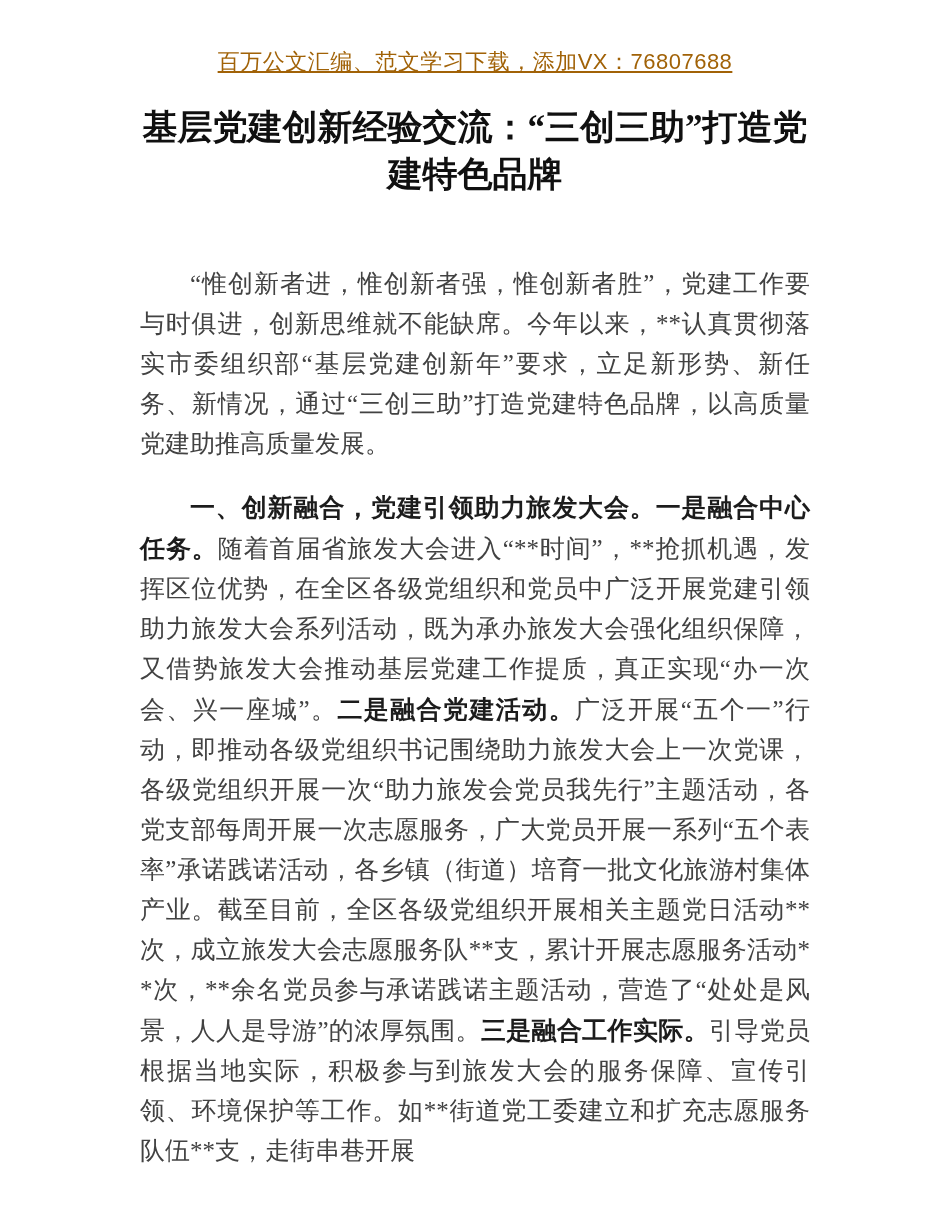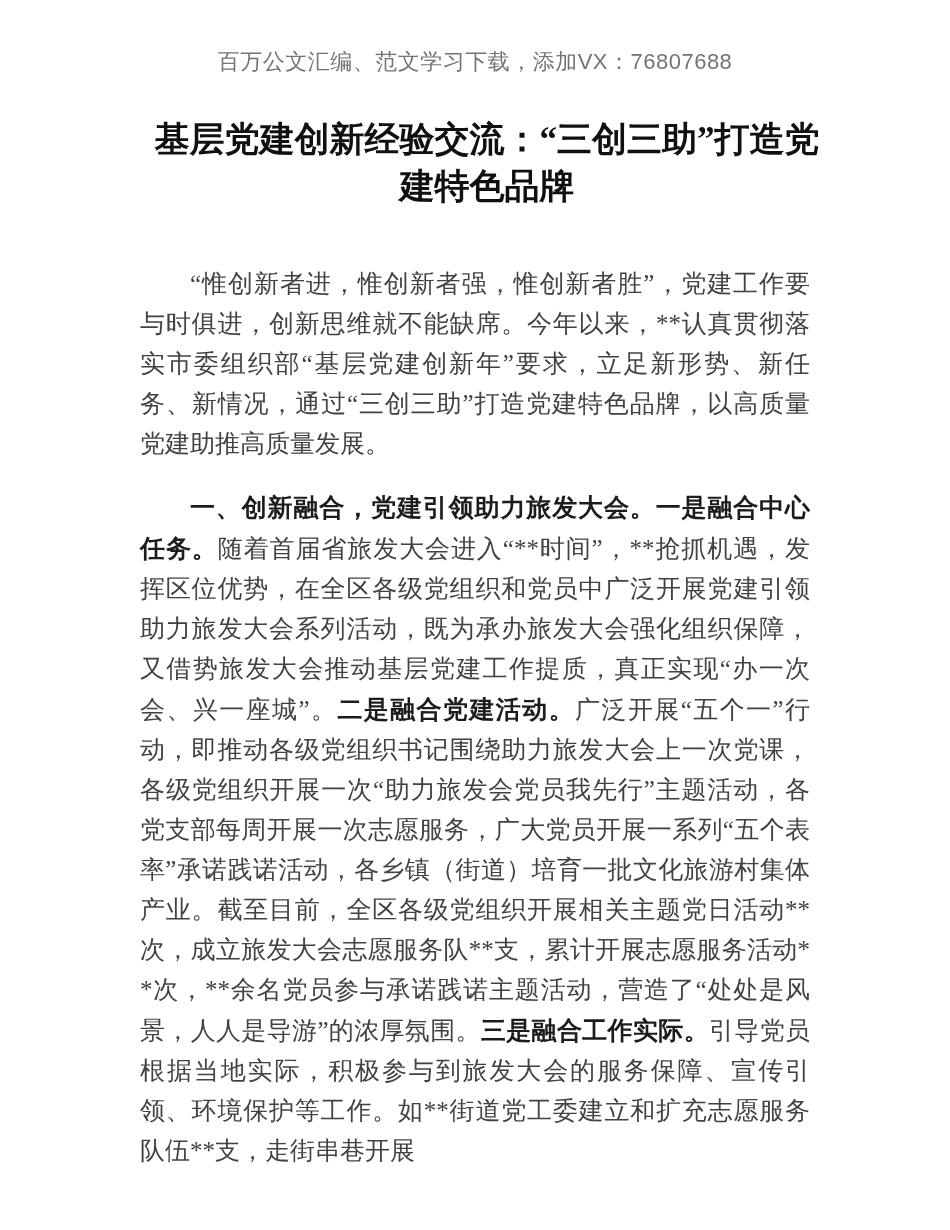--- a/index.html
+++ b/index.html
@@ -25,21 +25,21 @@
     font-size: 22px;
     line-height: 32px;
     letter-spacing: 0.5px;
     font-weight: 400;
   }
   .doc-title {
     position: absolute;
     top: 104px;
     left: 130px;
     width: 690px;
-    margin: 12px;
+    margin: 0;
     text-align: center;
     font-family: "Liberation Serif", "DejaVu Serif", serif;
     font-weight: 700;
     font-size: 35px;
     line-height: 47px;
     color: #101010;
     word-break: break-all;
   }
   .doc-body {
     position: absolute;
@@ -62,19 +62,19 @@
   .run.bold-run {
     font-weight: 700;
     color: #1c1c1c;
     font-family: "Liberation Sans", "DejaVu Sans", sans-serif;
   }
 </style>
 </head>
 <body>
 
 <div class="page">
-  <div class="notice" style="color: #737373;">百万公文汇编、范文学习下载，添加VX：76807688</div>
+  <div class="notice" style="color: #a16207; text-decoration: underline;">百万公文汇编、范文学习下载，添加VX：76807688</div>
   <h1 class="doc-title">基层党建创新经验交流：“三创三助”打造党建特色品牌</h1>
   <div class="doc-body" style="color: rgb(66, 66, 66);">
       <p><span class="run">“惟创新者进，惟创新者强，惟创新者胜”，党建工作要与时俱进，创新思维就不能缺席。今年以来，**认真贯彻落实市委组织部“基层党建创新年”要求，立足新形势、新任务、新情况，通过“三创三助”打造党建特色品牌，以高质量党建助推高质量发展。</span></p>
       <p><span class="run bold-run">一、创新融合，党建引领助力旅发大会。一是融合中心任务。</span><span class="run">随着首届省旅发大会进入“**时间”，**抢抓机遇，发挥区位优势，在全区各级党组织和党员中广泛开展党建引领助力旅发大会系列活动，既为承办旅发大会强化组织保障，又借势旅发大会推动基层党建工作提质，真正实现“办一次会、兴一座城”。</span><span class="run bold-run">二是融合党建活动。</span><span class="run">广泛开展“五个一”行动，即推动各级党组织书记围绕助力旅发大会上一次党课，各级党组织开展一次“助力旅发会党员我先行”主题活动，各党支部每周开展一次志愿服务，广大党员开展一系列“五个表率”承诺践诺活动，各乡镇（街道）培育一批文化旅游村集体产业。截至目前，全区各级党组织开展相关主题党日活动**次，成立旅发大会志愿服务队**支，累计开展志愿服务活动**次，**余名党员参与承诺践诺主题活动，营造了“处处是风景，人人是导游”的浓厚氛围。</span><span class="run bold-run">三是融合工作实际。</span><span class="run">引导党员根据当地实际，积极参与到旅发大会的服务保障、宣传引领、环境保护等工作。如**街道党工委建立和扩充志愿服务队伍**支，走街串巷开展</span></p>
     </div>
 </div>
 
 </body></html>

